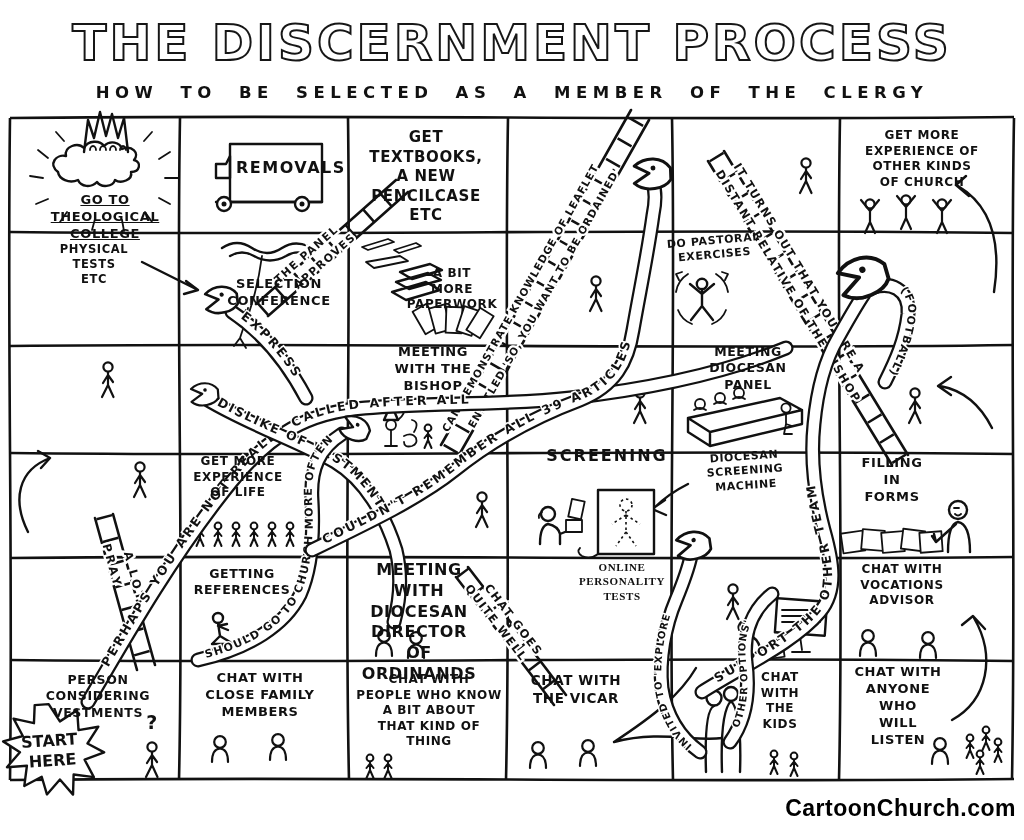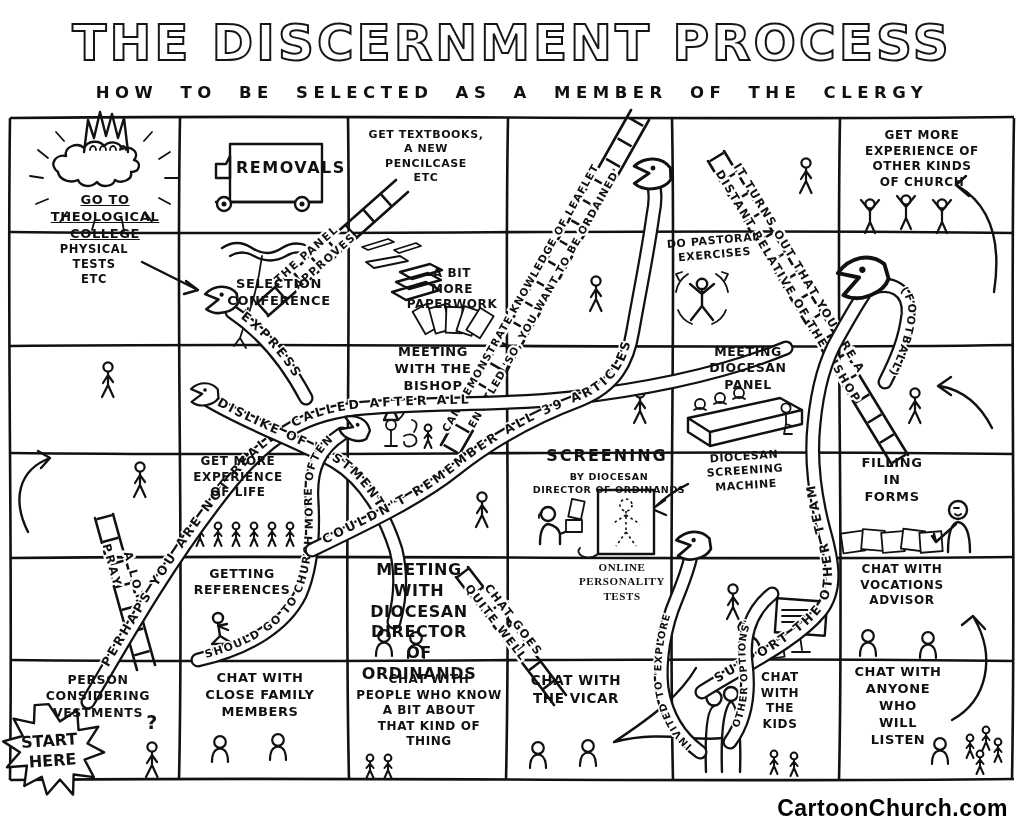--- a/index.html
+++ b/index.html
@@ -15,21 +15,21 @@
   .rail{stroke:#111;stroke-width:2.6;fill:none;stroke-linecap:round;}
   .rungs{stroke:#111;stroke-width:16;stroke-dasharray:2.5 21;fill:none;}
   .railtxt{font-weight:bold;font-size:11px;letter-spacing:1.5px;fill:#111;
            paint-order:stroke;stroke:#fff;stroke-width:4.5px;}
   .ink{stroke:#111;stroke-width:2.4;fill:none;stroke-linecap:round;stroke-linejoin:round;}
   .ink-thin{stroke:#111;stroke-width:1.8;fill:none;stroke-linecap:round;stroke-linejoin:round;}
   .fill-w{fill:#fff;}
   .grid{stroke:#111;stroke-width:2.6;fill:none;}
   .lbl{position:absolute;white-space:pre-line;font-weight:bold;text-align:center;
        line-height:1.3;color:#111;letter-spacing:0.6px;z-index:5;}
-  #credit{position:absolute;top:795px;right:16px;font-weight:bold;font-size:23px;
+  #credit{position:absolute;top:795px;right:8px;font-weight:bold;font-size:23px;
           letter-spacing:0.5px;color:#000;z-index:6;
           font-family:"Liberation Sans","DejaVu Sans",sans-serif;}
 </style>
 </head>
 <body>
 
 <div id="page">
 
 <svg width="1024" height="840" viewBox="0 0 1024 840" style="position:absolute;top:0;left:0;">
   <defs>
@@ -372,21 +372,21 @@
 
   <g>
     <text x="512" y="60" text-anchor="middle" font-size="50" font-weight="bold" letter-spacing="3" fill="#fff" stroke="#161616" stroke-width="2">THE DISCERNMENT PROCESS</text>
     <text x="512" y="98" text-anchor="middle" font-size="16.5" font-weight="bold" letter-spacing="5.5" word-spacing="11" fill="#111">HOW TO BE SELECTED AS A MEMBER OF THE CLERGY</text>
   </g>
 </svg>
 
 <div class="lbl" style="left:28px;top:192px;width:154px;font-size:13px;text-decoration:underline;">GO TO
 THEOLOGICAL COLLEGE</div>
 <div class="lbl" style="left:236px;top:158px;width:80px;font-size:16px;letter-spacing:1.5px;">REMOVALS</div>
-<div class="lbl" style="left:356px;top:128px;width:140px;font-size:11px;">GET TEXTBOOKS,
+<div class="lbl" style="left:356px;top:128px;width:140px;font-size:15px;">GET TEXTBOOKS,
 A NEW
 PENCILCASE
 ETC</div>
 <div class="lbl" style="left:846px;top:128px;width:152px;font-size:12px;">GET MORE
 EXPERIENCE OF
 OTHER KINDS
 OF CHURCH</div>
 <div class="lbl" style="left:48px;top:242px;width:92px;font-size:11.5px;">PHYSICAL
 TESTS
 ETC</div>
@@ -400,22 +400,20 @@
 <div class="lbl" style="left:378px;top:344px;width:110px;font-size:13px;">MEETING
 WITH THE
 BISHOP</div>
 <div class="lbl" style="left:692px;top:344px;width:112px;font-size:12.5px;">MEETING
 DIOCESAN
 PANEL</div>
 <div class="lbl" style="left:186px;top:454px;width:104px;font-size:12px;">GET MORE
 EXPERIENCE
 OF LIFE</div>
 <div class="lbl" style="left:534px;top:446px;width:146px;font-size:16px;letter-spacing:2px;">SCREENING</div>
-<div class="lbl" style="left:532px;top:470px;width:154px;font-size:9.5px;line-height:1.4;">BY DIOCESAN
-DIRECTOR OF ORDINANDS</div>
 <div class="lbl" style="left:690px;top:450px;width:110px;font-size:11px;transform:rotate(-4deg);">DIOCESAN
 SCREENING
 MACHINE</div>
 <div class="lbl" style="left:184px;top:566px;width:116px;font-size:12.5px;">GETTING
 REFERENCES</div>
 <div class="lbl" style="left:850px;top:455px;width:84px;font-size:13px;">FILLING
 IN
 FORMS</div>
 <div class="lbl" style="left:356px;top:560px;width:126px;font-size:16px;">MEETING WITH
 DIOCESAN

